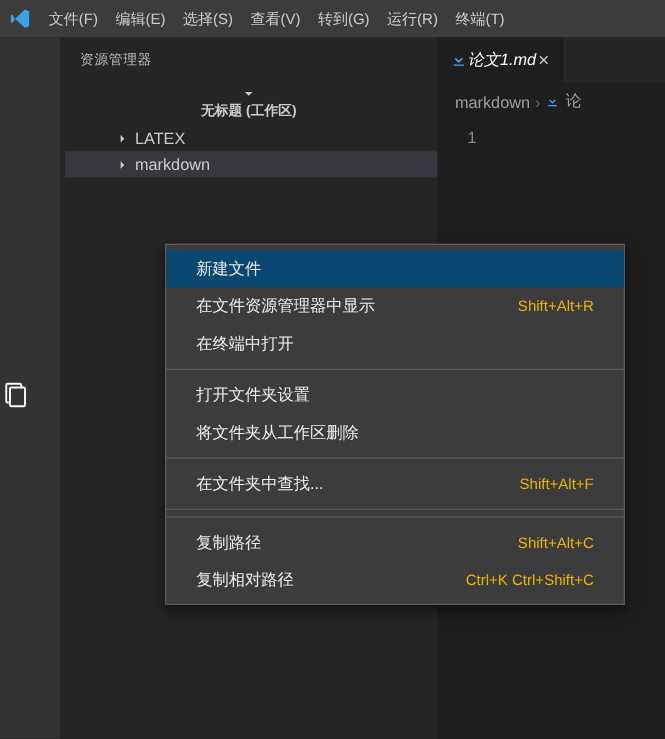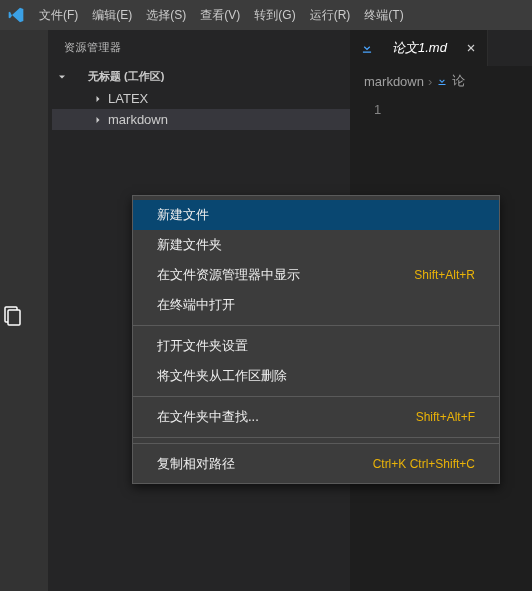--- a/index.html
+++ b/index.html
@@ -12,30 +12,30 @@
 
   .main { display: flex; height: calc(100% - 30px); }
 
   .activitybar { width: 48px; background: #333333; display: flex; flex-direction: row; align-items: center; padding-top: 10px; gap: 22px; }
   .activitybar .ab-icon { width: 28px; height: 28px; display:flex; align-items:center; justify-content:center; color:#858585; cursor:pointer;}
   .activitybar .ab-icon.active { color:#ffffff; position:relative;}
   .activitybar .ab-icon.active::before { content:""; position:absolute; left:-10px; top:-4px; bottom:-4px; width:2px; background:#fff;}
 
   .sidebar { width: 302px; background: #252526; display: flex; flex-direction: column; font-size:13px;}
   .sidebar-header { padding: 10px 16px; font-size: 11px; letter-spacing: 0.5px; color:#bbb;}
-  .section-header { padding: 4px 8px; font-size: 11px; font-weight:bold; color:#ccc; display:flex; align-items:center; gap:20px;}
+  .section-header { padding: 4px 8px; font-size: 11px; font-weight:bold; color:#ccc; display:flex; align-items:center; gap:0;flex-direction:column;}
   .tree { padding-left: 4px; }
   .tree-item { padding: 3px 4px 3px 24px; display:flex; align-items:center; gap:6px; font-size:13px; color:#ccc;}
   .tree-item .chev { width:10px; display:inline-block; color:#ccc;}
   .tree-item.indent1 { padding-left: 40px;}
   .tree-item.sel { background:#37373d; }
 
   .editor { flex: 1; background: #1e1e1e; display:flex; flex-direction:column;}
   .tabs { height: 36px; background: #252526; display:flex; align-items:center;}
-  .tab { height:100%; background:#1e1e1e; display:flex; align-items:center; gap:18px; padding:0 10px; font-size:13px; color:#fff; font-style:italic; border-right:1px solid #2d2d2d;}
+  .tab { height:100%; background:#1e1e1e; display:flex; align-items:center; gap:0; padding:0 10px; font-size:13px; color:#fff; font-style:italic; border-right:1px solid #2d2d2d;}
   .tab .dl { color:#4aa5ff; }
   .tab .close { color:#ccc; font-style:normal; }
   .breadcrumbs { font-size:13px; color:#a0a0a0; padding:6px 14px; display:flex; align-items:center; gap:4px;}
   .breadcrumbs .chev { color:#666;}
   .gutter { padding: 6px 0 0 24px; color:#858585; font-size:13px; font-family:Consolas,monospace;}
 
   
   .ctxmenu { position:absolute; left:132px; top:160px; width:368px; background:#3c3c3c; box-shadow:0 4px 10px rgba(0,0,0,0.6); border:1px solid #5a5a5a; padding:4px 0; z-index:10;margin-top:35px;}
   .ctx-item { display:flex; justify-content:space-between; align-items:center; padding:6px 24px; font-size:13px; color:#eee; cursor:default;}
   .ctx-item.hover { background:#094771; }
@@ -167,24 +167,20 @@
     </div>
   </div>
 </div>
 
 <div class="ctxmenu" id="ctxmenu">
     <div class="ctx-item hover">
       <span>新建文件</span>
       <span class="ctx-sc"></span>
     </div>
     <div class="ctx-item">
-      <span>新建文件夹</span>
-      <span class="ctx-sc"></span>
-    </div>
-    <div class="ctx-item">
       <span>在文件资源管理器中显示</span>
       <span class="ctx-sc">Shift+Alt+R</span>
     </div>
     <div class="ctx-item">
       <span>在终端中打开</span>
       <span class="ctx-sc"></span>
     </div>
     <div class="ctx-sep"></div>
     <div class="ctx-item">
       <span>打开文件夹设置</span>
@@ -195,16 +191,20 @@
       <span class="ctx-sc"></span>
     </div>
     <div class="ctx-sep"></div>
     <div class="ctx-item">
       <span>在文件夹中查找...</span>
       <span class="ctx-sc">Shift+Alt+F</span>
     </div>
     <div class="ctx-sep"></div>
     <div class="ctx-sep"></div>
     <div class="ctx-item">
+      <span>复制路径</span>
+      <span class="ctx-sc">Shift+Alt+C</span>
+    </div>
+    <div class="ctx-item">
       <span>复制相对路径</span>
       <span class="ctx-sc">Ctrl+K Ctrl+Shift+C</span>
     </div>
   </div>
 
 </body></html>

